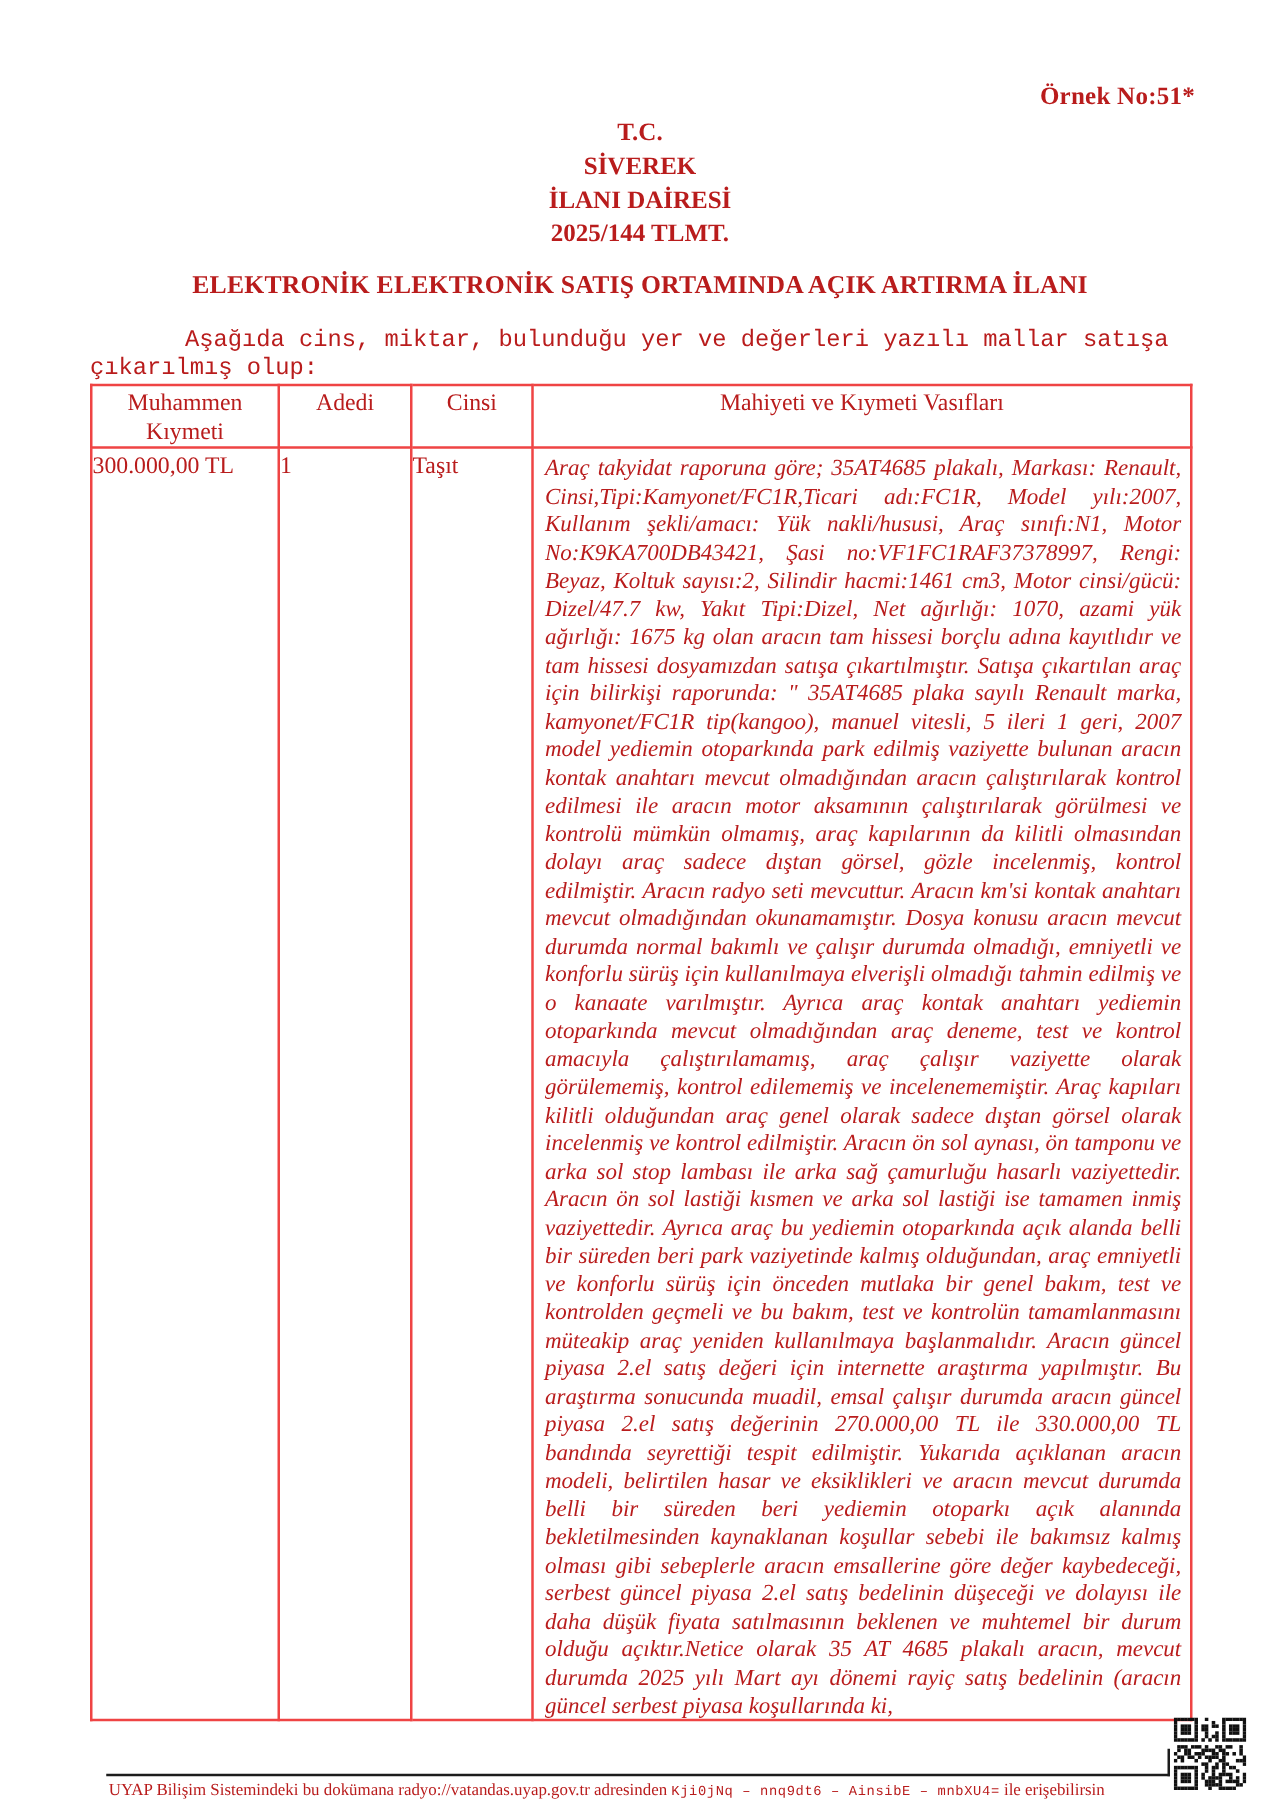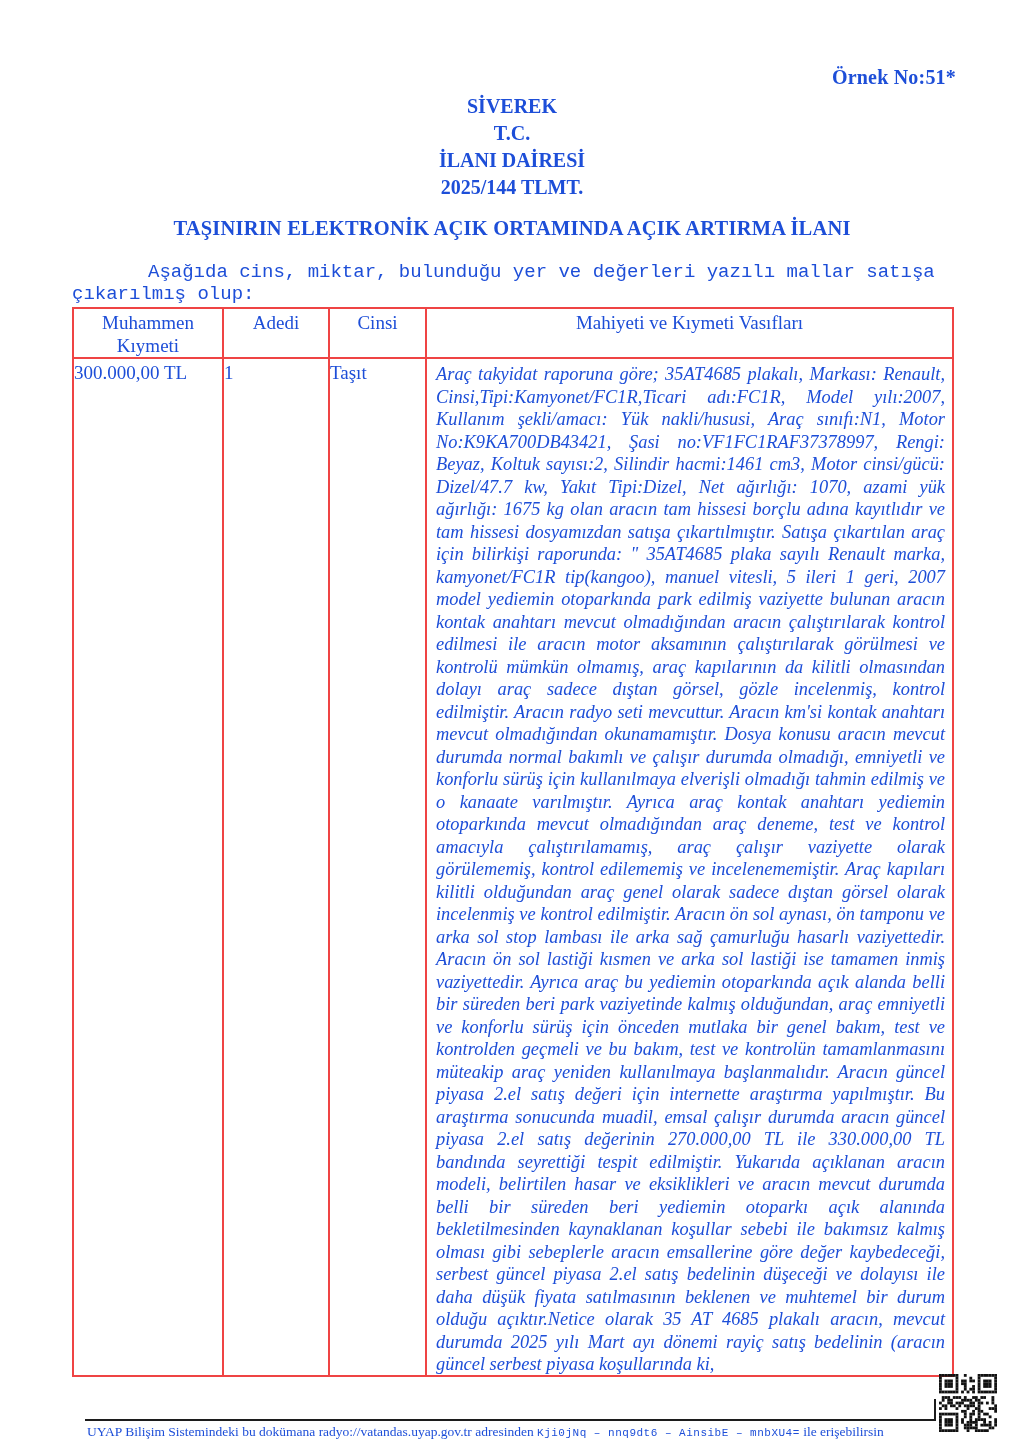--- a/index.html
+++ b/index.html
@@ -1,21 +1,21 @@
 <!DOCTYPE html>
 <html lang="tr"><head>
 <meta charset="utf-8">
 <style>
   html,body{margin:0;padding:0;background:#e8e8e8;}
   .page{
     position:relative;
     width:1024px;height:1448px;
     margin:0 auto;
     background:#ffffff;
-    color:#1d4ed8;
+    color:#b91c1c;
     font-family:"Liberation Serif","DejaVu Serif",serif;
     overflow:hidden;
   }
   .ornek-no{
     position:absolute;top:66px;right:68px;
     font-size:20px;font-weight:bold;letter-spacing:.2px;
   }
   .court-header{
     position:absolute;top:93px;left:0;width:100%;
     text-align:center;font-weight:bold;font-size:20px;line-height:27px;
@@ -73,27 +73,27 @@
   }
 </style>
 </head>
 <body>
 
 <div class="page">
 
   <div class="ornek-no">Örnek No:51*</div>
 
   <div class="court-header">
+    <div>T.C.</div>
     <div>SİVEREK</div>
-    <div>T.C.</div>
     <div>İLANI DAİRESİ</div>
     <div>2025/144 TLMT.</div>
   </div>
 
-  <h1 class="doc-title">TAŞINIRIN ELEKTRONİK AÇIK ORTAMINDA AÇIK ARTIRMA İLANI</h1>
+  <h1 class="doc-title">ELEKTRONİK ELEKTRONİK SATIŞ ORTAMINDA AÇIK ARTIRMA İLANI</h1>
 
   <p class="intro">Aşağıda cins, miktar, bulunduğu yer ve değerleri yazılı mallar satışa çıkarılmış olup:</p>
 
   <table class="goods-table">
     <colgroup>
       <col style="width:150px">
         <col style="width:106px">
         <col style="width:97px">
         <col style="width:527px">
     </colgroup>

